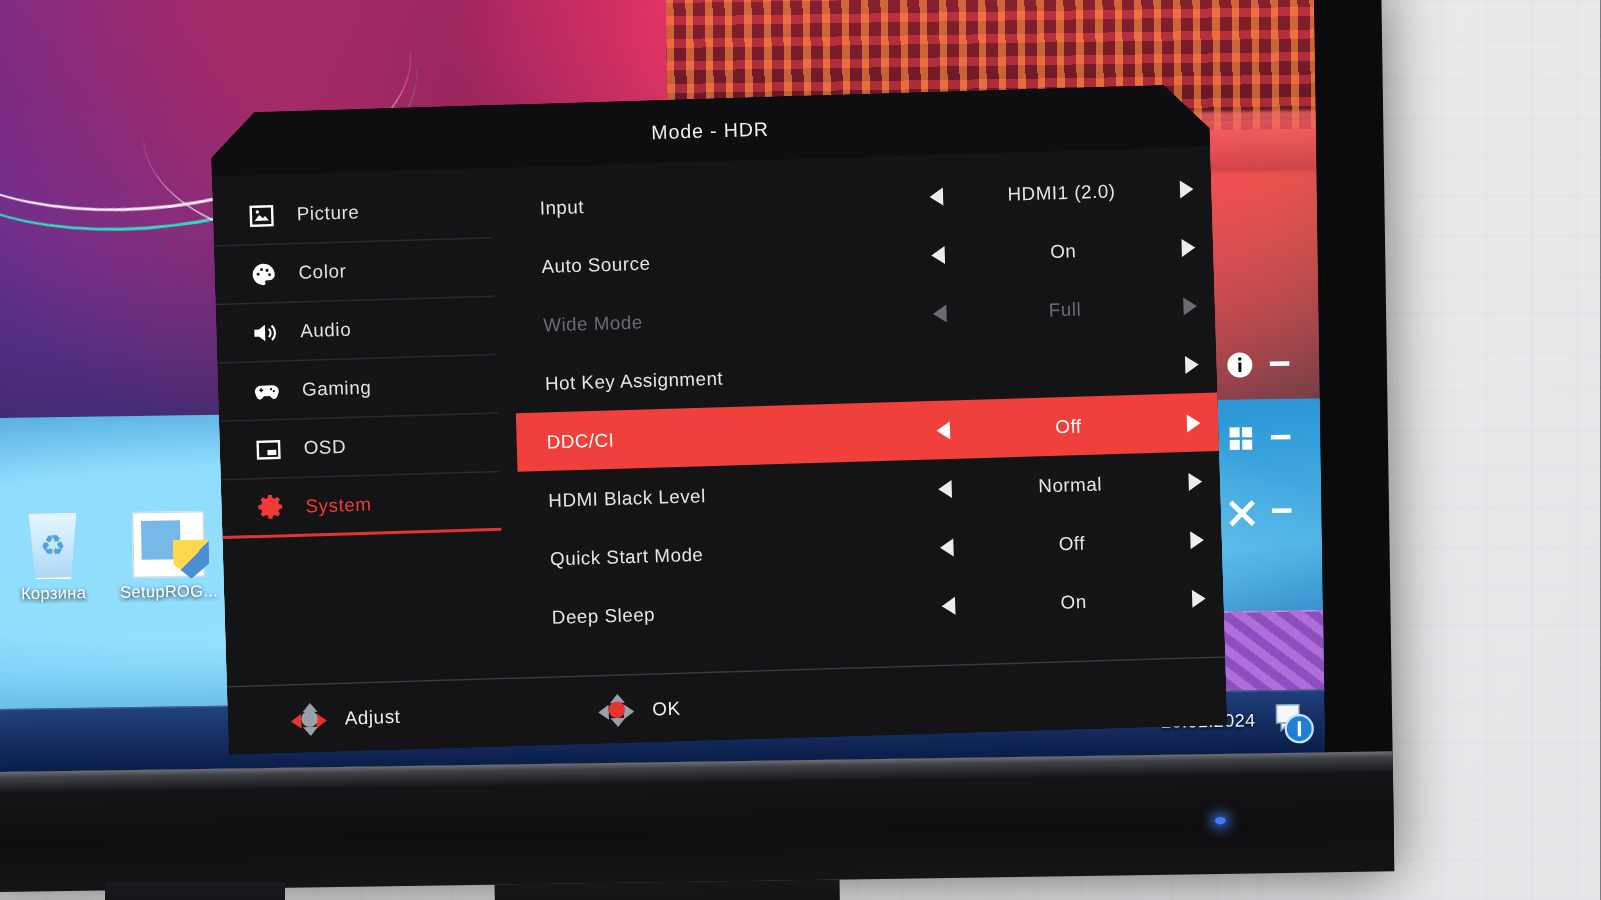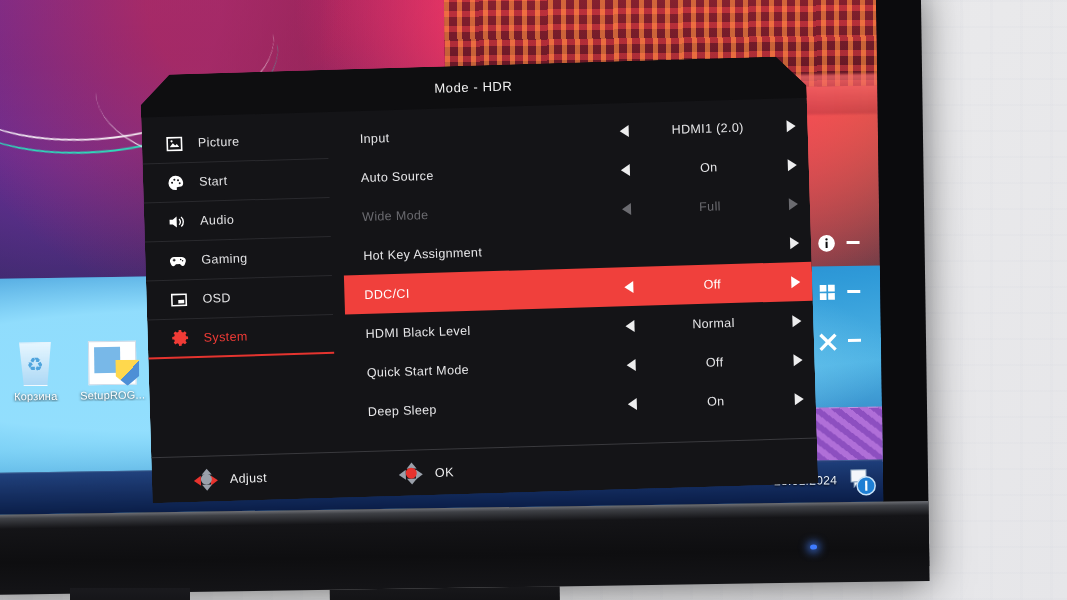--- a/index.html
+++ b/index.html
@@ -299,21 +299,21 @@
             <div class="side-item">
               <span class="sico">
                 <svg viewBox="0 0 24 24">
                     <path d="M12 3a9 9 0 100 18c1.4 0 2-1 1.4-2-.6-1.1.2-2 1.4-2H17a4.6 4.6 0 004.6-4.6C21.6 7.2 17.3 3 12 3z"></path>
                     <circle cx="7.6" cy="11.6" r="1.3" fill="#141417"></circle>
                     <circle cx="10.6" cy="7.8" r="1.3" fill="#141417"></circle>
                     <circle cx="15.2" cy="8.6" r="1.3" fill="#141417"></circle>
                     <circle cx="17.2" cy="12.4" r="1.2" fill="#141417"></circle>
                   </svg>
               </span>
-              <span>Start</span>
+              <span>Color</span>
             </div>
 
             <div class="side-item">
               <span class="sico">
                 <svg viewBox="0 0 24 24">
                     <path d="M3 9v6h4l5 4V5L7 9z"></path>
                     <path d="M15 8.5a4.5 4.5 0 010 7" fill="none" stroke="#fff" stroke-width="1.7"></path>
                     <path d="M17.6 6a8 8 0 010 12" fill="none" stroke="#fff" stroke-width="1.7"></path>
                   </svg>
               </span>

